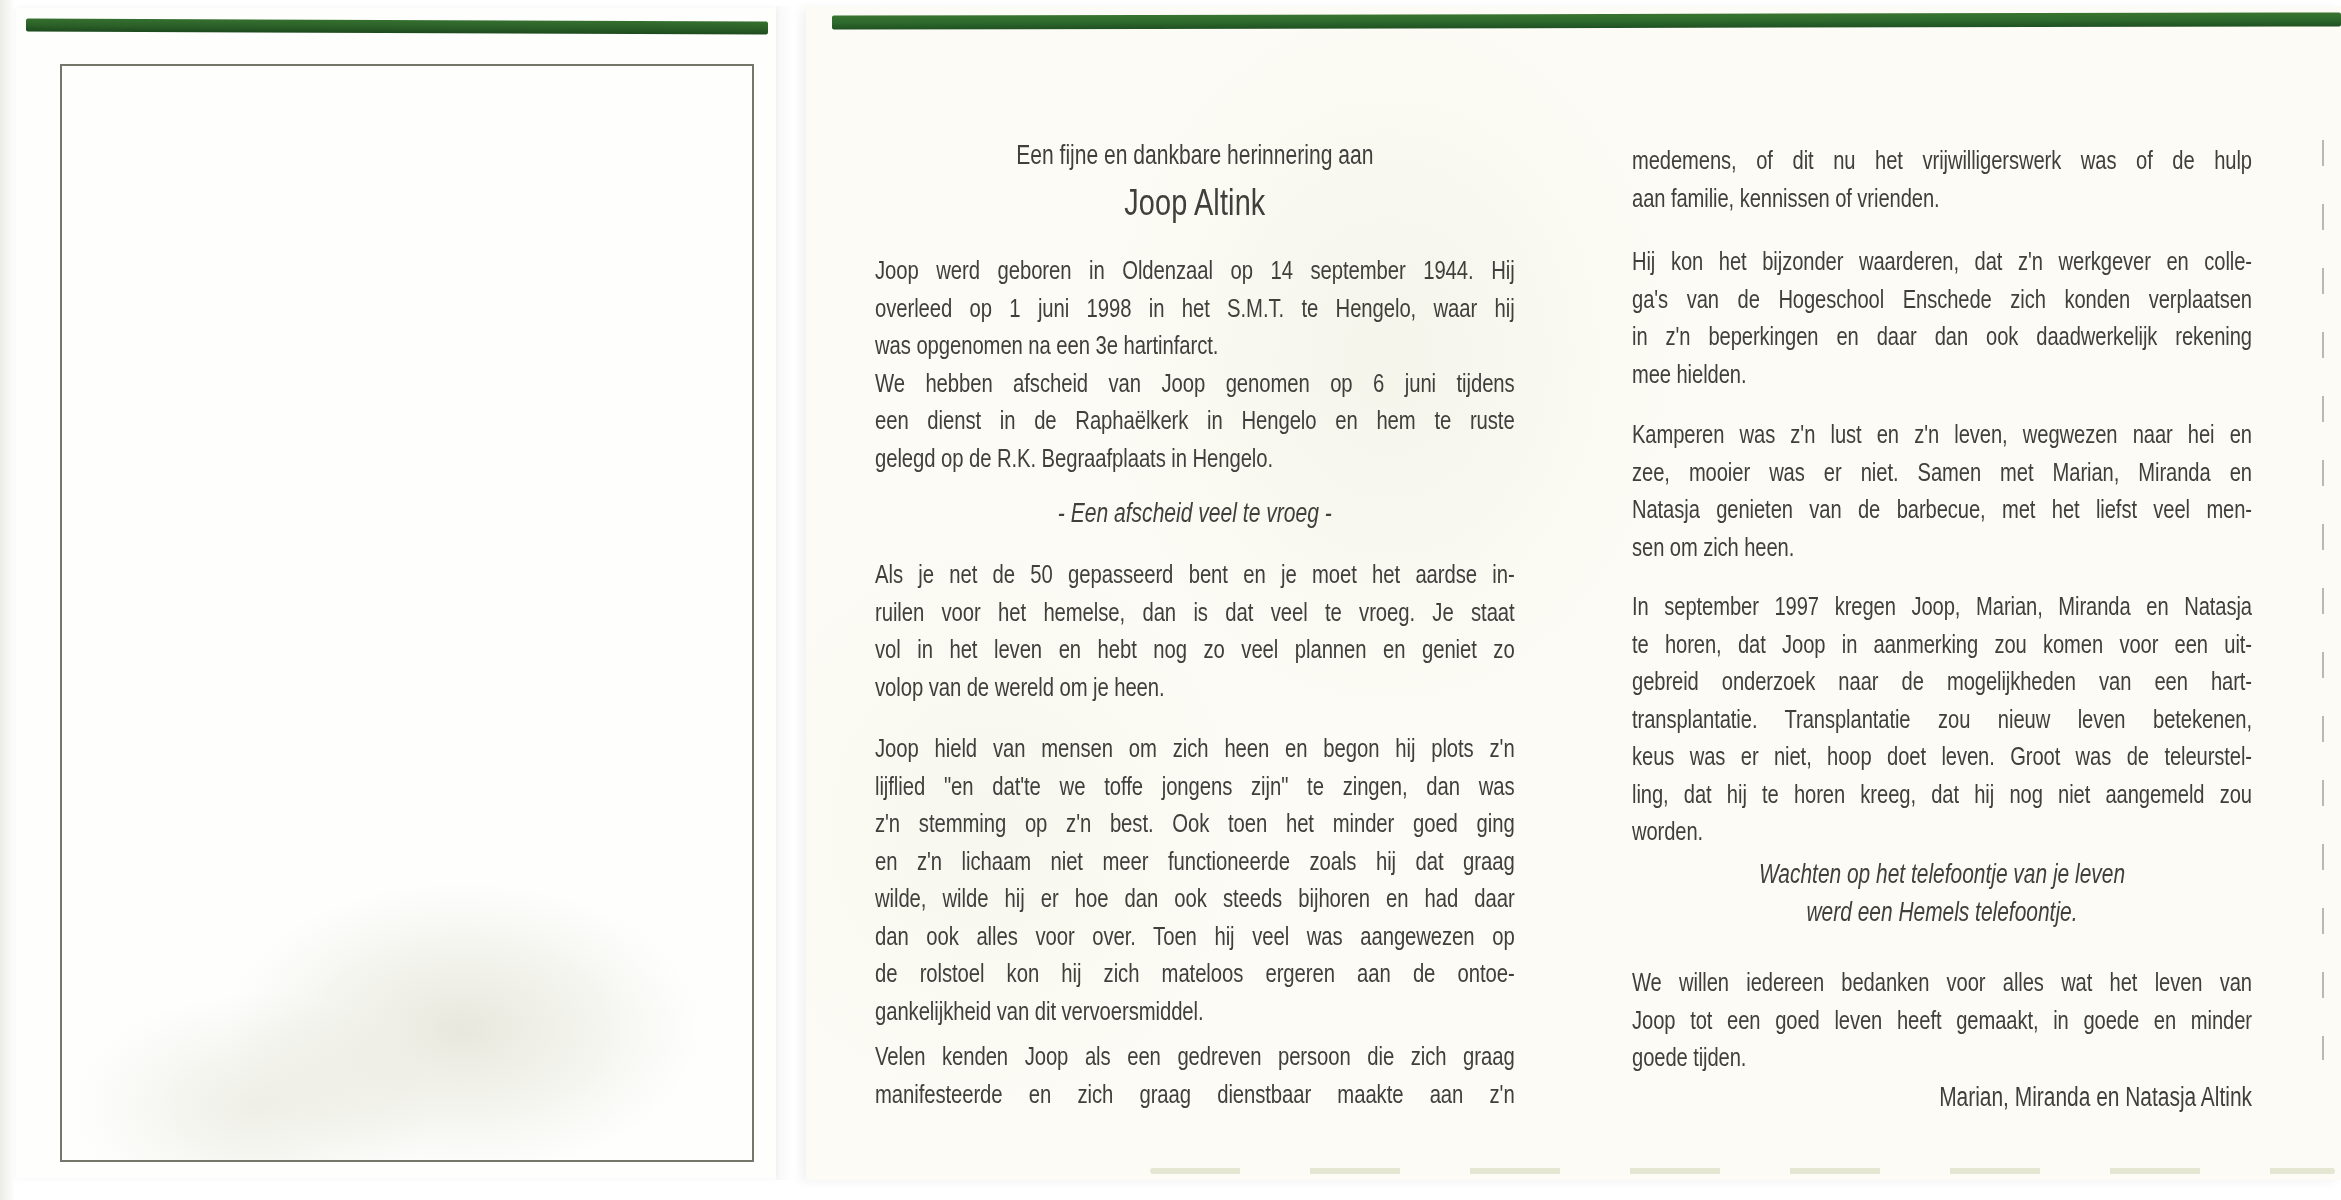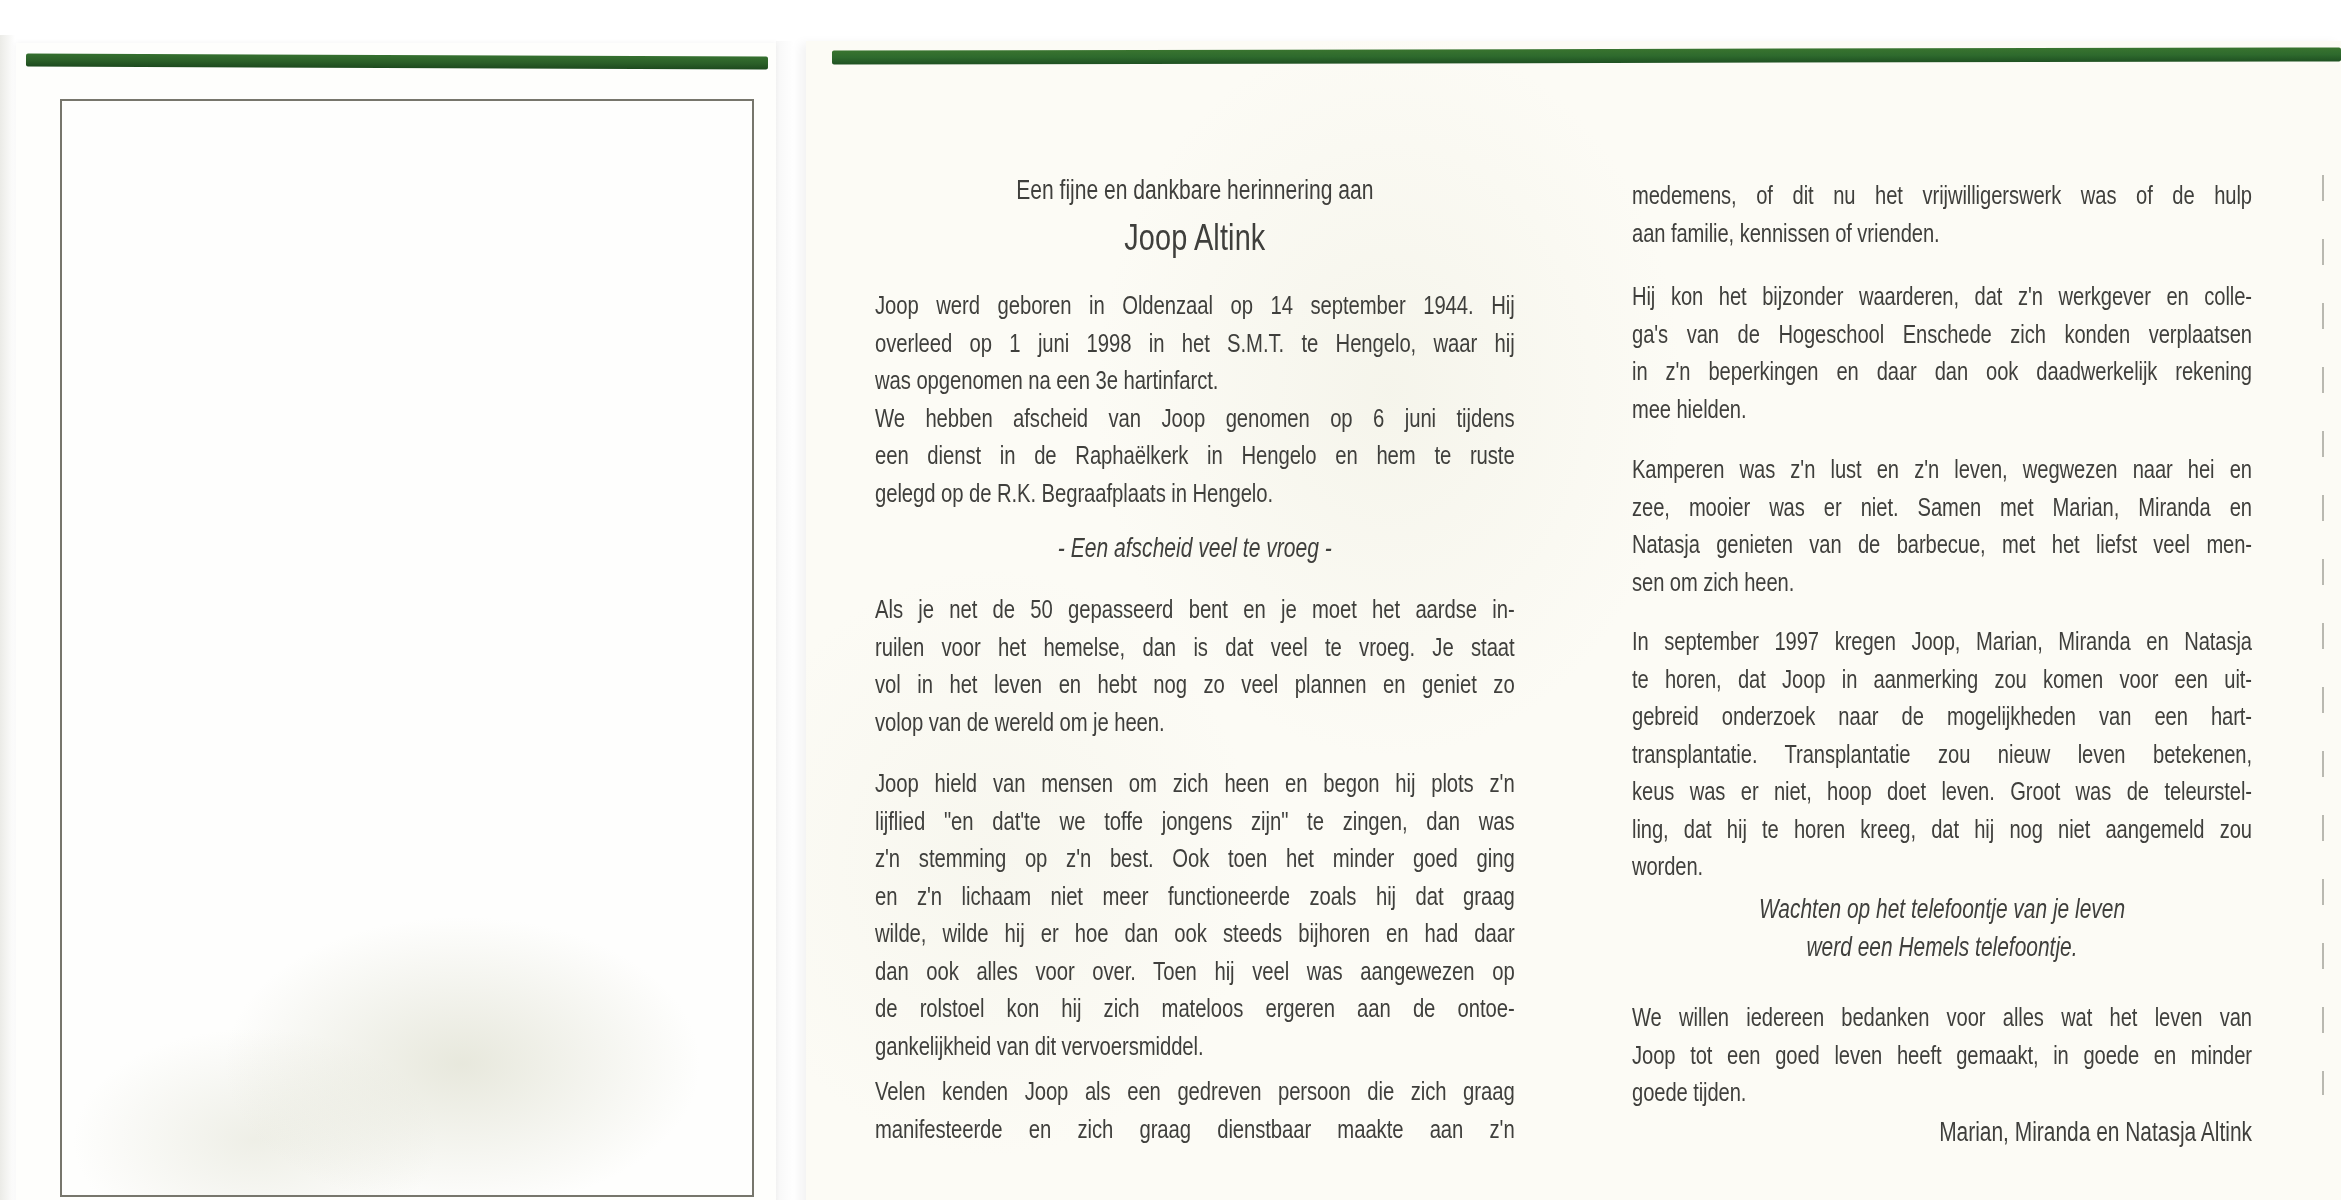--- a/index.html
+++ b/index.html
@@ -4,21 +4,21 @@
 <style>
   html,body { margin:0; padding:0; }
   body {
     width:2341px; height:1200px;
     background:#ffffff;
     font-family:"Liberation Sans","DejaVu Sans",sans-serif;
     color:#3f3f3c;
     overflow:hidden;
     position:relative;
   }
-  .page { position:absolute; inset:0;margin-top:35px; }
+  .page { position:absolute; inset:0; }
 
   
   .card-left {
     position:absolute; left:16px; top:8px; width:760px; height:1170px;
     background:#fefefc;
     box-shadow:0 0 6px rgba(0,0,0,0.05);
   }
   .strip-left {
     position:absolute; left:10px; top:12px; width:742px; height:13px;
     background:linear-gradient(180deg,#35702f 0%, #2b5f28 55%, #1d4a1e 100%);

